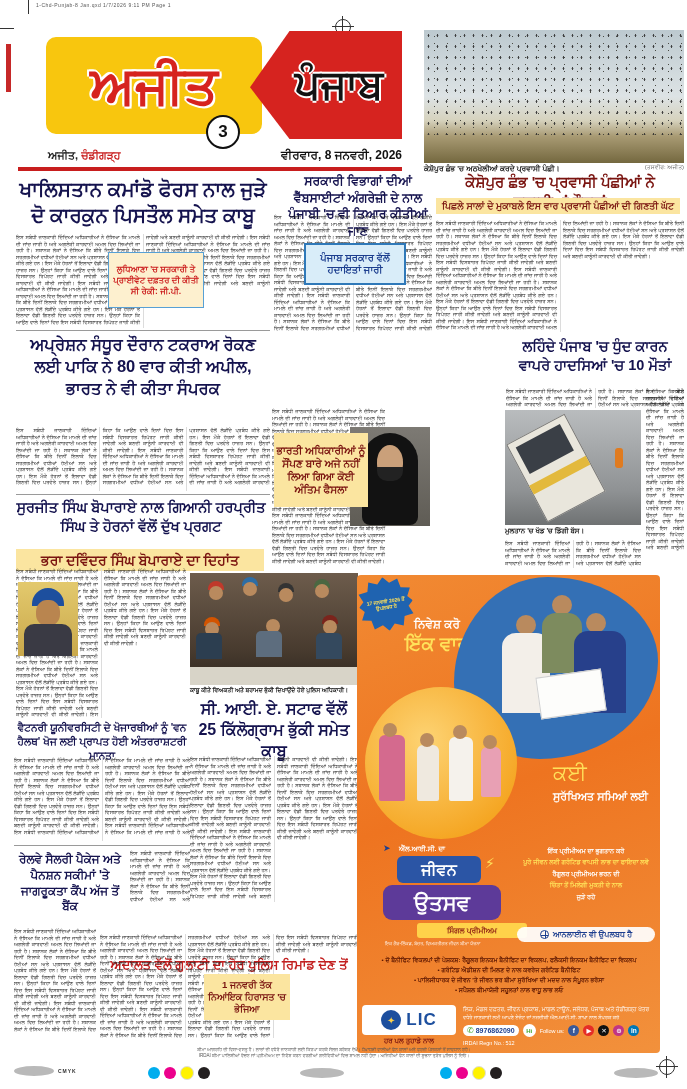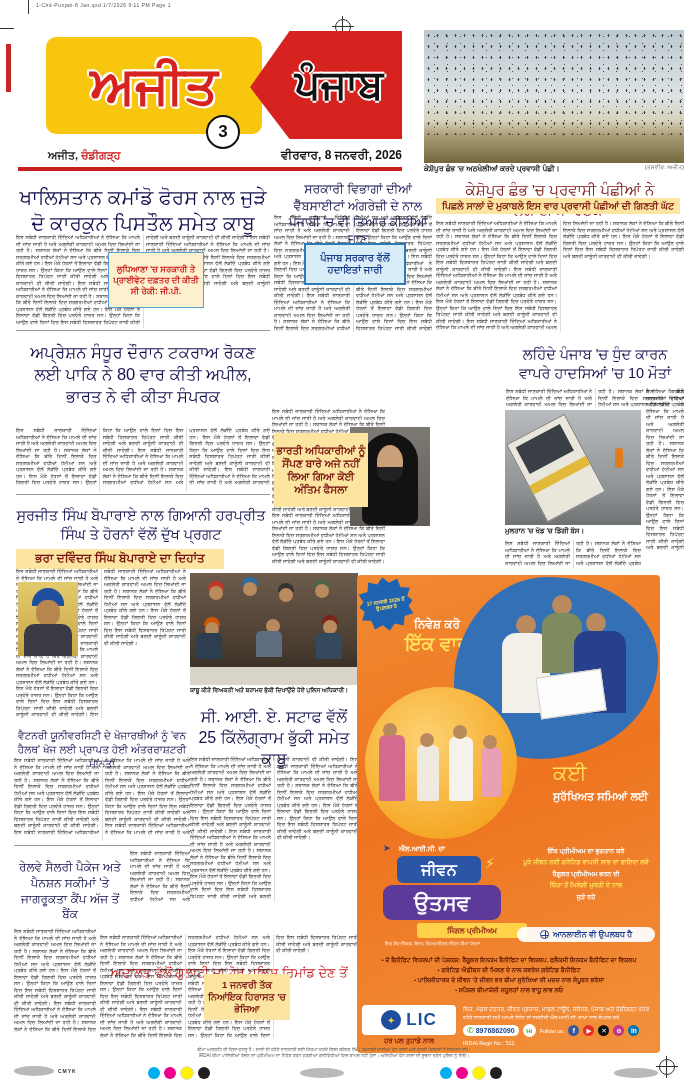--- a/index.html
+++ b/index.html
@@ -52,21 +52,21 @@
   .group-photo{left:190px;top:573px;width:168px;height:112px;background:linear-gradient(180deg,#6d5c4c,#473a2e 70%,#2f2720);}
   .head{position:absolute;width:14px;height:14px;background:#b98a5e;border-radius:50%;}
   .turban{position:absolute;width:16px;height:9px;border-radius:8px 8px 0 0;}
   .torso{position:absolute;width:26px;height:26px;border-radius:5px 5px 0 0;}
   .table-strip{position:absolute;left:0;bottom:0;width:100%;height:18px;background:#d8d4c8;}
   .turban-portrait{left:18px;top:582px;width:60px;height:74px;background:linear-gradient(180deg,#e3c96d,#c9a84b);}
   .turban-portrait .tb{position:absolute;left:14px;top:6px;width:32px;height:18px;background:#1d4f9e;border-radius:16px 16px 0 0;}
   .turban-portrait .fc{position:absolute;left:18px;top:18px;width:24px;height:26px;background:#b9854f;border-radius:45%;}
   .turban-portrait .bd{position:absolute;left:6px;top:42px;width:48px;height:32px;background:#3a3a44;border-radius:10px 10px 0 0;}
   
-  .hl{font-weight:normal;color:#14124e;text-align:center;line-height:1.32;margin-top:8px;}
+  .hl{font-weight:bold;color:#14124e;text-align:center;line-height:1.32;}
   .hl.maroon{color:#7a1410;}
   .hl.red{color:#c21f1f;}
   .subyel{background:#fbe5a0;color:#7a1410;font-weight:bold;text-align:center;line-height:1.3;padding:2px 3px;box-sizing:border-box;}
   .insetyel{background:#fbe5a0;color:#7a1410;font-weight:bold;text-align:center;display:flex;align-items:center;justify-content:center;padding:2px;box-sizing:border-box;z-index:3;}
   .insetblue{background:#d9edf9;border:2px solid #2f79b9;color:#1d3f8f;font-weight:bold;text-align:center;display:flex;align-items:center;justify-content:center;padding:2px;box-sizing:border-box;z-index:3;}
   .insetkcf{background:#fdf0cf;border:1.5px solid #57a0d5;color:#cc1f1f;font-weight:bold;text-align:center;display:flex;align-items:center;justify-content:center;padding:2px;box-sizing:border-box;z-index:3;}
   .body{font-size:5px;line-height:1.3;color:#1c1c1c;text-align:justify;overflow:hidden;
         column-gap:6px;column-rule:1px solid #dcdcdc;column-fill:auto;}
   .c1{column-count:1}.c2{column-count:2}.c3{column-count:3}
   .hr{background:#9a9a9a;height:1px;}
@@ -193,21 +193,21 @@
         <div class="win"></div>
         <div class="stripe"></div>
       </div>
       <div class="man"></div>
   </div>
   <div class="abs caption" style="left:505px;top:527px;width:136px;font-size:7px;">ਮੁਲਤਾਨ 'ਚ ਖੱਡ 'ਚ ਡਿੱਗੀ ਬੱਸ।</div>
   <div class="abs body c1" style="left:646px;top:388px;width:38px;height:168px;">ਇਸ ਸਬੰਧੀ ਜਾਣਕਾਰੀ ਦਿੰਦਿਆਂ ਅਧਿਕਾਰੀਆਂ ਨੇ ਦੱਸਿਆ ਕਿ ਮਾਮਲੇ ਦੀ ਜਾਂਚ ਜਾਰੀ ਹੈ ਅਤੇ ਅਗਲੇਰੀ ਕਾਰਵਾਈ ਅਮਲ ਵਿਚ ਲਿਆਂਦੀ ਜਾ ਰਹੀ ਹੈ। ਸਥਾਨਕ ਲੋਕਾਂ ਨੇ ਦੱਸਿਆ ਕਿ ਬੀਤੇ ਦਿਨੀਂ ਇਲਾਕੇ ਵਿਚ ਸਰਗਰਮੀਆਂ ਵਧੀਆਂ ਹੋਈਆਂ ਸਨ ਅਤੇ ਪ੍ਰਸ਼ਾਸਨ ਵੱਲੋਂ ਲੋੜੀਂਦੇ ਪ੍ਰਬੰਧ ਕੀਤੇ ਗਏ ਹਨ। ਇਸ ਮੌਕੇ ਹੋਰਨਾਂ ਤੋਂ ਇਲਾਵਾ ਵੱਡੀ ਗਿਣਤੀ ਵਿਚ ਪਤਵੰਤੇ ਹਾਜ਼ਰ ਸਨ। ਉਨ੍ਹਾਂ ਕਿਹਾ ਕਿ ਆਉਣ ਵਾਲੇ ਦਿਨਾਂ ਵਿਚ ਇਸ ਸਬੰਧੀ ਵਿਸਥਾਰਤ ਰਿਪੋਰਟ ਜਾਰੀ ਕੀਤੀ ਜਾਵੇਗੀ ਅਤੇ ਬਣਦੀ ਕਾਨੂੰਨੀ ਕਾਰਵਾਈ ਵੀ ਕੀਤੀ ਜਾਵੇਗੀ। ਇਸ ਸਬੰਧੀ ਜਾਣਕਾਰੀ ਦਿੰਦਿਆਂ ਅਧਿਕਾਰੀਆਂ ਨੇ ਦੱਸਿਆ ਕਿ ਮਾਮਲੇ ਦੀ ਜਾਂਚ ਜਾਰੀ ਹੈ ਅਤੇ ਅਗਲੇਰੀ ਕਾਰਵਾਈ ਅਮਲ ਵਿਚ ਲਿਆਂਦੀ ਜਾ ਰਹੀ ਹੈ। ਸਥਾਨਕ ਲੋਕਾਂ ਨੇ ਦੱਸਿਆ ਕਿ ਬੀਤੇ ਦਿਨੀਂ ਇਲਾਕੇ ਵਿਚ ਸਰਗਰਮੀਆਂ ਵਧੀਆਂ ਹੋਈਆਂ ਸਨ ਅਤੇ ਪ੍ਰਸ਼ਾਸਨ ਵੱਲੋਂ ਲੋੜੀਂਦੇ ਪ੍ਰਬੰਧ ਕੀਤੇ ਗਏ ਹਨ। ਇਸ ਮੌਕੇ ਹੋਰਨਾਂ ਤੋਂ ਇਲਾਵਾ ਵੱਡੀ ਗਿਣਤੀ ਵਿਚ ਪਤਵੰਤੇ ਹਾਜ਼ਰ ਸਨ। ਉਨ੍ਹਾਂ ਕਿਹਾ ਕਿ ਆਉਣ ਵਾਲੇ ਦਿਨਾਂ ਵਿਚ ਇਸ ਸਬੰਧੀ ਵਿਸਥਾਰਤ ਰਿਪੋਰਟ ਜਾਰੀ ਕੀਤੀ ਜਾਵੇਗੀ ਅਤੇ ਬਣਦੀ ਕਾਨੂੰਨੀ ਕਾਰਵਾਈ ਵੀ ਕੀਤੀ ਜਾਵੇਗੀ। ਇਸ ਸਬੰਧੀ ਜਾਣਕਾਰੀ ਦਿੰਦਿਆਂ ਅਧਿਕਾਰੀਆਂ ਨੇ ਦੱਸਿਆ ਕਿ ਮਾਮਲੇ ਦੀ ਜਾਂਚ ਜਾਰੀ ਹੈ ਅਤੇ ਅਗਲੇਰੀ ਕਾਰਵਾਈ ਅਮਲ ਵਿਚ ਲਿਆਂਦੀ ਜਾ ਰਹੀ ਹੈ। ਸਥਾਨਕ ਲੋਕਾਂ ਨੇ ਦੱਸਿਆ ਕਿ ਬੀਤੇ ਦਿਨੀਂ ਇਲਾਕੇ ਵਿਚ ਸਰਗਰਮੀਆਂ ਵਧੀਆਂ ਹੋਈਆਂ ਸਨ ਅਤੇ ਪ੍ਰਸ਼ਾਸਨ ਵੱਲੋਂ ਲੋੜੀਂਦੇ ਪ੍ਰਬੰਧ ਕੀਤੇ ਗਏ ਹਨ। ਇਸ ਮੌਕੇ ਹੋਰਨਾਂ ਤੋਂ ਇਲਾਵਾ ਵੱਡੀ ਗਿਣਤੀ ਵਿਚ ਪਤਵੰਤੇ ਹਾਜ਼ਰ ਸਨ। ਉਨ੍ਹਾਂ ਕਿਹਾ ਕਿ ਆਉਣ ਵਾਲੇ ਦਿਨਾਂ ਵਿਚ ਇਸ ਸਬੰਧੀ ਵਿਸਥਾਰਤ ਰਿਪੋਰਟ ਜਾਰੀ ਕੀਤੀ ਜਾਵੇਗੀ ਅਤੇ ਬਣਦੀ ਕਾਨੂੰਨੀ ਕਾਰਵਾਈ ਵੀ ਕੀਤੀ ਜਾਵੇਗੀ।</div>
   <div class="abs body c2" style="left:505px;top:540px;width:136px;height:28px;">ਇਸ ਸਬੰਧੀ ਜਾਣਕਾਰੀ ਦਿੰਦਿਆਂ ਅਧਿਕਾਰੀਆਂ ਨੇ ਦੱਸਿਆ ਕਿ ਮਾਮਲੇ ਦੀ ਜਾਂਚ ਜਾਰੀ ਹੈ ਅਤੇ ਅਗਲੇਰੀ ਕਾਰਵਾਈ ਅਮਲ ਵਿਚ ਲਿਆਂਦੀ ਜਾ ਰਹੀ ਹੈ। ਸਥਾਨਕ ਲੋਕਾਂ ਨੇ ਦੱਸਿਆ ਕਿ ਬੀਤੇ ਦਿਨੀਂ ਇਲਾਕੇ ਵਿਚ ਸਰਗਰਮੀਆਂ ਵਧੀਆਂ ਹੋਈਆਂ ਸਨ ਅਤੇ ਪ੍ਰਸ਼ਾਸਨ ਵੱਲੋਂ ਲੋੜੀਂਦੇ ਪ੍ਰਬੰਧ ਕੀਤੇ ਗਏ ਹਨ। ਇਸ ਮੌਕੇ ਹੋਰਨਾਂ ਤੋਂ ਇਲਾਵਾ ਵੱਡੀ ਗਿਣਤੀ ਵਿਚ ਪਤਵੰਤੇ ਹਾਜ਼ਰ ਸਨ। ਉਨ੍ਹਾਂ ਕਿਹਾ ਕਿ ਆਉਣ ਵਾਲੇ ਦਿਨਾਂ ਵਿਚ ਇਸ ਸਬੰਧੀ ਵਿਸਥਾਰਤ ਰਿਪੋਰਟ ਜਾਰੀ ਕੀਤੀ ਜਾਵੇਗੀ ਅਤੇ ਬਣਦੀ ਕਾਨੂੰਨੀ ਕਾਰਵਾਈ ਵੀ ਕੀਤੀ ਜਾਵੇਗੀ। ਇਸ ਸਬੰਧੀ ਜਾਣਕਾਰੀ ਦਿੰਦਿਆਂ ਅਧਿਕਾਰੀਆਂ ਨੇ ਦੱਸਿਆ ਕਿ ਮਾਮਲੇ ਦੀ ਜਾਂਚ ਜਾਰੀ ਹੈ ਅਤੇ ਅਗਲੇਰੀ ਕਾਰਵਾਈ ਅਮਲ ਵਿਚ ਲਿਆਂਦੀ ਜਾ ਰਹੀ ਹੈ। ਸਥਾਨਕ ਲੋਕਾਂ ਨੇ ਦੱਸਿਆ ਕਿ ਬੀਤੇ ਦਿਨੀਂ ਇਲਾਕੇ ਵਿਚ ਸਰਗਰਮੀਆਂ ਵਧੀਆਂ ਹੋਈਆਂ ਸਨ ਅਤੇ ਪ੍ਰਸ਼ਾਸਨ ਵੱਲੋਂ ਲੋੜੀਂਦੇ ਪ੍ਰਬੰਧ ਕੀਤੇ ਗਏ ਹਨ। ਇਸ ਮੌਕੇ ਹੋਰਨਾਂ ਤੋਂ ਇਲਾਵਾ ਵੱਡੀ ਗਿਣਤੀ ਵਿਚ ਪਤਵੰਤੇ ਹਾਜ਼ਰ ਸਨ। ਉਨ੍ਹਾਂ ਕਿਹਾ ਕਿ ਆਉਣ ਵਾਲੇ ਦਿਨਾਂ ਵਿਚ ਇਸ ਸਬੰਧੀ ਵਿਸਥਾਰਤ ਰਿਪੋਰਟ ਜਾਰੀ ਕੀਤੀ ਜਾਵੇਗੀ ਅਤੇ ਬਣਦੀ ਕਾਨੂੰਨੀ ਕਾਰਵਾਈ ਵੀ ਕੀਤੀ ਜਾਵੇਗੀ। ਇਸ ਸਬੰਧੀ ਜਾਣਕਾਰੀ ਦਿੰਦਿਆਂ ਅਧਿਕਾਰੀਆਂ ਨੇ ਦੱਸਿਆ ਕਿ ਮਾਮਲੇ ਦੀ ਜਾਂਚ ਜਾਰੀ ਹੈ ਅਤੇ ਅਗਲੇਰੀ ਕਾਰਵਾਈ ਅਮਲ ਵਿਚ ਲਿਆਂਦੀ ਜਾ ਰਹੀ ਹੈ। ਸਥਾਨਕ ਲੋਕਾਂ ਨੇ ਦੱਸਿਆ ਕਿ ਬੀਤੇ ਦਿਨੀਂ ਇਲਾਕੇ ਵਿਚ ਸਰਗਰਮੀਆਂ ਵਧੀਆਂ ਹੋਈਆਂ ਸਨ ਅਤੇ ਪ੍ਰਸ਼ਾਸਨ ਵੱਲੋਂ ਲੋੜੀਂਦੇ ਪ੍ਰਬੰਧ ਕੀਤੇ ਗਏ ਹਨ। ਇਸ ਮੌਕੇ ਹੋਰਨਾਂ ਤੋਂ ਇਲਾਵਾ ਵੱਡੀ ਗਿਣਤੀ ਵਿਚ ਪਤਵੰਤੇ ਹਾਜ਼ਰ ਸਨ। ਉਨ੍ਹਾਂ ਕਿਹਾ ਕਿ ਆਉਣ ਵਾਲੇ ਦਿਨਾਂ ਵਿਚ ਇਸ ਸਬੰਧੀ ਵਿਸਥਾਰਤ ਰਿਪੋਰਟ ਜਾਰੀ ਕੀਤੀ ਜਾਵੇਗੀ ਅਤੇ ਬਣਦੀ ਕਾਨੂੰਨੀ ਕਾਰਵਾਈ ਵੀ ਕੀਤੀ ਜਾਵੇਗੀ।</div>
 
   <div class="abs hl" style="left:16px;top:498px;width:250px;font-size:14.5px;">ਸੁਰਜੀਤ ਸਿੰਘ ਬੋਪਾਰਾਏ ਨਾਲ ਗਿਆਨੀ ਹਰਪ੍ਰੀਤ ਸਿੰਘ ਤੇ ਹੋਰਨਾਂ ਵੱਲੋਂ ਦੁੱਖ ਪ੍ਰਗਟ</div>
-  <div class="abs subyel" style="left:16px;top:549px;width:208px;font-size:12px;">ਭਰਾ ਦਵਿੰਦਰ ਸਿੰਘ ਬੋਪਾਰਾਏ ਦਾ ਦਿਹਾਂਤ</div>
+  <div class="abs subyel" style="left:16px;top:549px;width:248px;font-size:14px;">ਭਰਾ ਦਵਿੰਦਰ ਸਿੰਘ ਬੋਪਾਰਾਏ ਦਾ ਦਿਹਾਂਤ</div>
   <div class="abs body c2" style="left:16px;top:568px;width:170px;height:150px;">ਇਸ ਸਬੰਧੀ ਜਾਣਕਾਰੀ ਦਿੰਦਿਆਂ ਅਧਿਕਾਰੀਆਂ ਨੇ ਦੱਸਿਆ ਕਿ ਮਾਮਲੇ ਦੀ ਜਾਂਚ ਜਾਰੀ ਹੈ ਅਤੇ ਅਗਲੇਰੀ ਕਾਰਵਾਈ ਅਮਲ ਵਿਚ ਲਿਆਂਦੀ ਜਾ ਰਹੀ ਹੈ। ਸਥਾਨਕ ਲੋਕਾਂ ਨੇ ਦੱਸਿਆ ਕਿ ਬੀਤੇ ਦਿਨੀਂ ਇਲਾਕੇ ਵਿਚ ਸਰਗਰਮੀਆਂ ਵਧੀਆਂ ਹੋਈਆਂ ਸਨ ਅਤੇ ਪ੍ਰਸ਼ਾਸਨ ਵੱਲੋਂ ਲੋੜੀਂਦੇ ਪ੍ਰਬੰਧ ਕੀਤੇ ਗਏ ਹਨ। ਇਸ ਮੌਕੇ ਹੋਰਨਾਂ ਤੋਂ ਇਲਾਵਾ ਵੱਡੀ ਗਿਣਤੀ ਵਿਚ ਪਤਵੰਤੇ ਹਾਜ਼ਰ ਸਨ। ਉਨ੍ਹਾਂ ਕਿਹਾ ਕਿ ਆਉਣ ਵਾਲੇ ਦਿਨਾਂ ਵਿਚ ਇਸ ਸਬੰਧੀ ਵਿਸਥਾਰਤ ਰਿਪੋਰਟ ਜਾਰੀ ਕੀਤੀ ਜਾਵੇਗੀ ਅਤੇ ਬਣਦੀ ਕਾਨੂੰਨੀ ਕਾਰਵਾਈ ਵੀ ਕੀਤੀ ਜਾਵੇਗੀ। ਇਸ ਸਬੰਧੀ ਜਾਣਕਾਰੀ ਦਿੰਦਿਆਂ ਅਧਿਕਾਰੀਆਂ ਨੇ ਦੱਸਿਆ ਕਿ ਮਾਮਲੇ ਦੀ ਜਾਂਚ ਜਾਰੀ ਹੈ ਅਤੇ ਅਗਲੇਰੀ ਕਾਰਵਾਈ ਅਮਲ ਵਿਚ ਲਿਆਂਦੀ ਜਾ ਰਹੀ ਹੈ। ਸਥਾਨਕ ਲੋਕਾਂ ਨੇ ਦੱਸਿਆ ਕਿ ਬੀਤੇ ਦਿਨੀਂ ਇਲਾਕੇ ਵਿਚ ਸਰਗਰਮੀਆਂ ਵਧੀਆਂ ਹੋਈਆਂ ਸਨ ਅਤੇ ਪ੍ਰਸ਼ਾਸਨ ਵੱਲੋਂ ਲੋੜੀਂਦੇ ਪ੍ਰਬੰਧ ਕੀਤੇ ਗਏ ਹਨ। ਇਸ ਮੌਕੇ ਹੋਰਨਾਂ ਤੋਂ ਇਲਾਵਾ ਵੱਡੀ ਗਿਣਤੀ ਵਿਚ ਪਤਵੰਤੇ ਹਾਜ਼ਰ ਸਨ। ਉਨ੍ਹਾਂ ਕਿਹਾ ਕਿ ਆਉਣ ਵਾਲੇ ਦਿਨਾਂ ਵਿਚ ਇਸ ਸਬੰਧੀ ਵਿਸਥਾਰਤ ਰਿਪੋਰਟ ਜਾਰੀ ਕੀਤੀ ਜਾਵੇਗੀ ਅਤੇ ਬਣਦੀ ਕਾਨੂੰਨੀ ਕਾਰਵਾਈ ਵੀ ਕੀਤੀ ਜਾਵੇਗੀ। ਇਸ ਸਬੰਧੀ ਜਾਣਕਾਰੀ ਦਿੰਦਿਆਂ ਅਧਿਕਾਰੀਆਂ ਨੇ ਦੱਸਿਆ ਕਿ ਮਾਮਲੇ ਦੀ ਜਾਂਚ ਜਾਰੀ ਹੈ ਅਤੇ ਅਗਲੇਰੀ ਕਾਰਵਾਈ ਅਮਲ ਵਿਚ ਲਿਆਂਦੀ ਜਾ ਰਹੀ ਹੈ। ਸਥਾਨਕ ਲੋਕਾਂ ਨੇ ਦੱਸਿਆ ਕਿ ਬੀਤੇ ਦਿਨੀਂ ਇਲਾਕੇ ਵਿਚ ਸਰਗਰਮੀਆਂ ਵਧੀਆਂ ਹੋਈਆਂ ਸਨ ਅਤੇ ਪ੍ਰਸ਼ਾਸਨ ਵੱਲੋਂ ਲੋੜੀਂਦੇ ਪ੍ਰਬੰਧ ਕੀਤੇ ਗਏ ਹਨ। ਇਸ ਮੌਕੇ ਹੋਰਨਾਂ ਤੋਂ ਇਲਾਵਾ ਵੱਡੀ ਗਿਣਤੀ ਵਿਚ ਪਤਵੰਤੇ ਹਾਜ਼ਰ ਸਨ। ਉਨ੍ਹਾਂ ਕਿਹਾ ਕਿ ਆਉਣ ਵਾਲੇ ਦਿਨਾਂ ਵਿਚ ਇਸ ਸਬੰਧੀ ਵਿਸਥਾਰਤ ਰਿਪੋਰਟ ਜਾਰੀ ਕੀਤੀ ਜਾਵੇਗੀ ਅਤੇ ਬਣਦੀ ਕਾਨੂੰਨੀ ਕਾਰਵਾਈ ਵੀ ਕੀਤੀ ਜਾਵੇਗੀ।</div>
   <div class="abs photo turban-portrait">
     <div class="tb"></div>
       <div class="fc"></div>
       <div class="bd"></div>
   </div>
 
   <div class="abs photo group-photo">
     <div class="turban" style="left:18px;top:8px;background:#c0392b;"></div>
       <div class="head" style="left:19px;top:13px;"></div>

